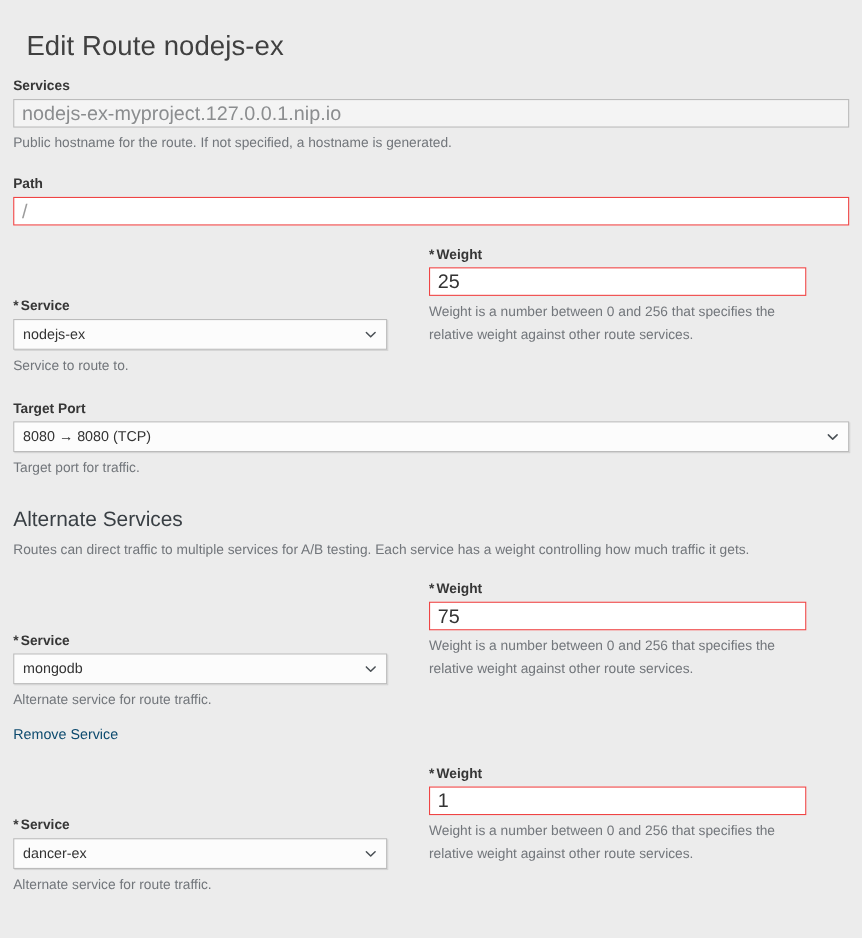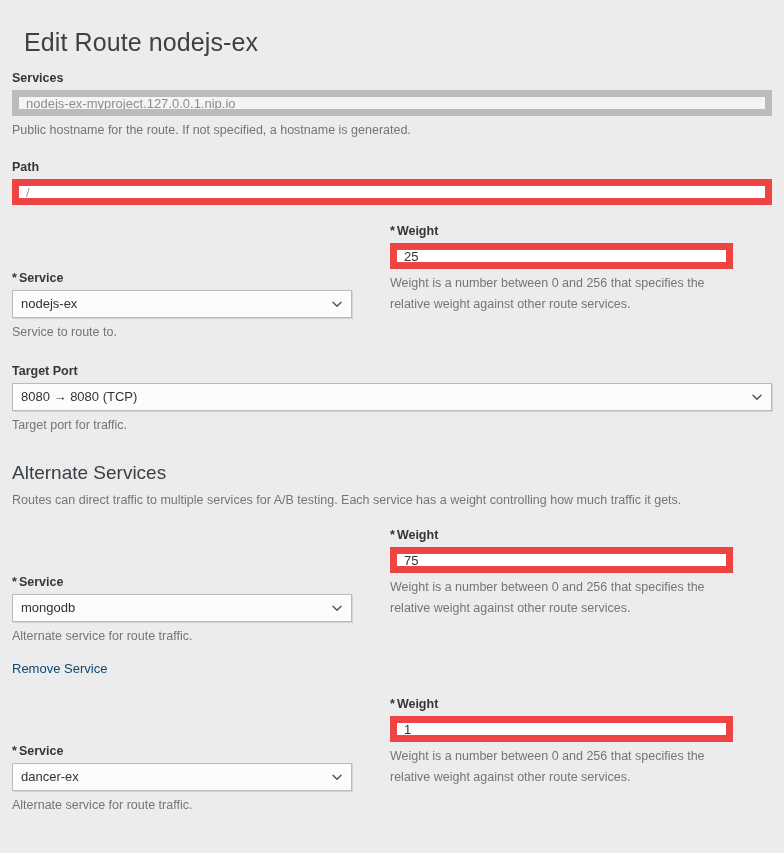--- a/index.html
+++ b/index.html
@@ -45,24 +45,24 @@
   .req-star {
     font-weight: bold;
     color: #363636;
     margin-right: 2px;
   }
   .text-input {
     display: block;
     width: 100%;
     box-sizing: border-box;
     height: 26px;
-    border: 7px solid #ef4444;
+    border: 1px solid #ef4444;
     background: #ffffff;
     font-family: "Liberation Sans", sans-serif;
-    font-size: 13px;
+    font-size: 18px;
     color: #333333;
     padding: 0 7px;
     line-height: 24px;
     outline: none;
     border-radius: 0;
   }
   .text-input.disabled {
     background: #f4f4f4;
     color: #8b8d8f;
     border-color: #bbbbbb;

